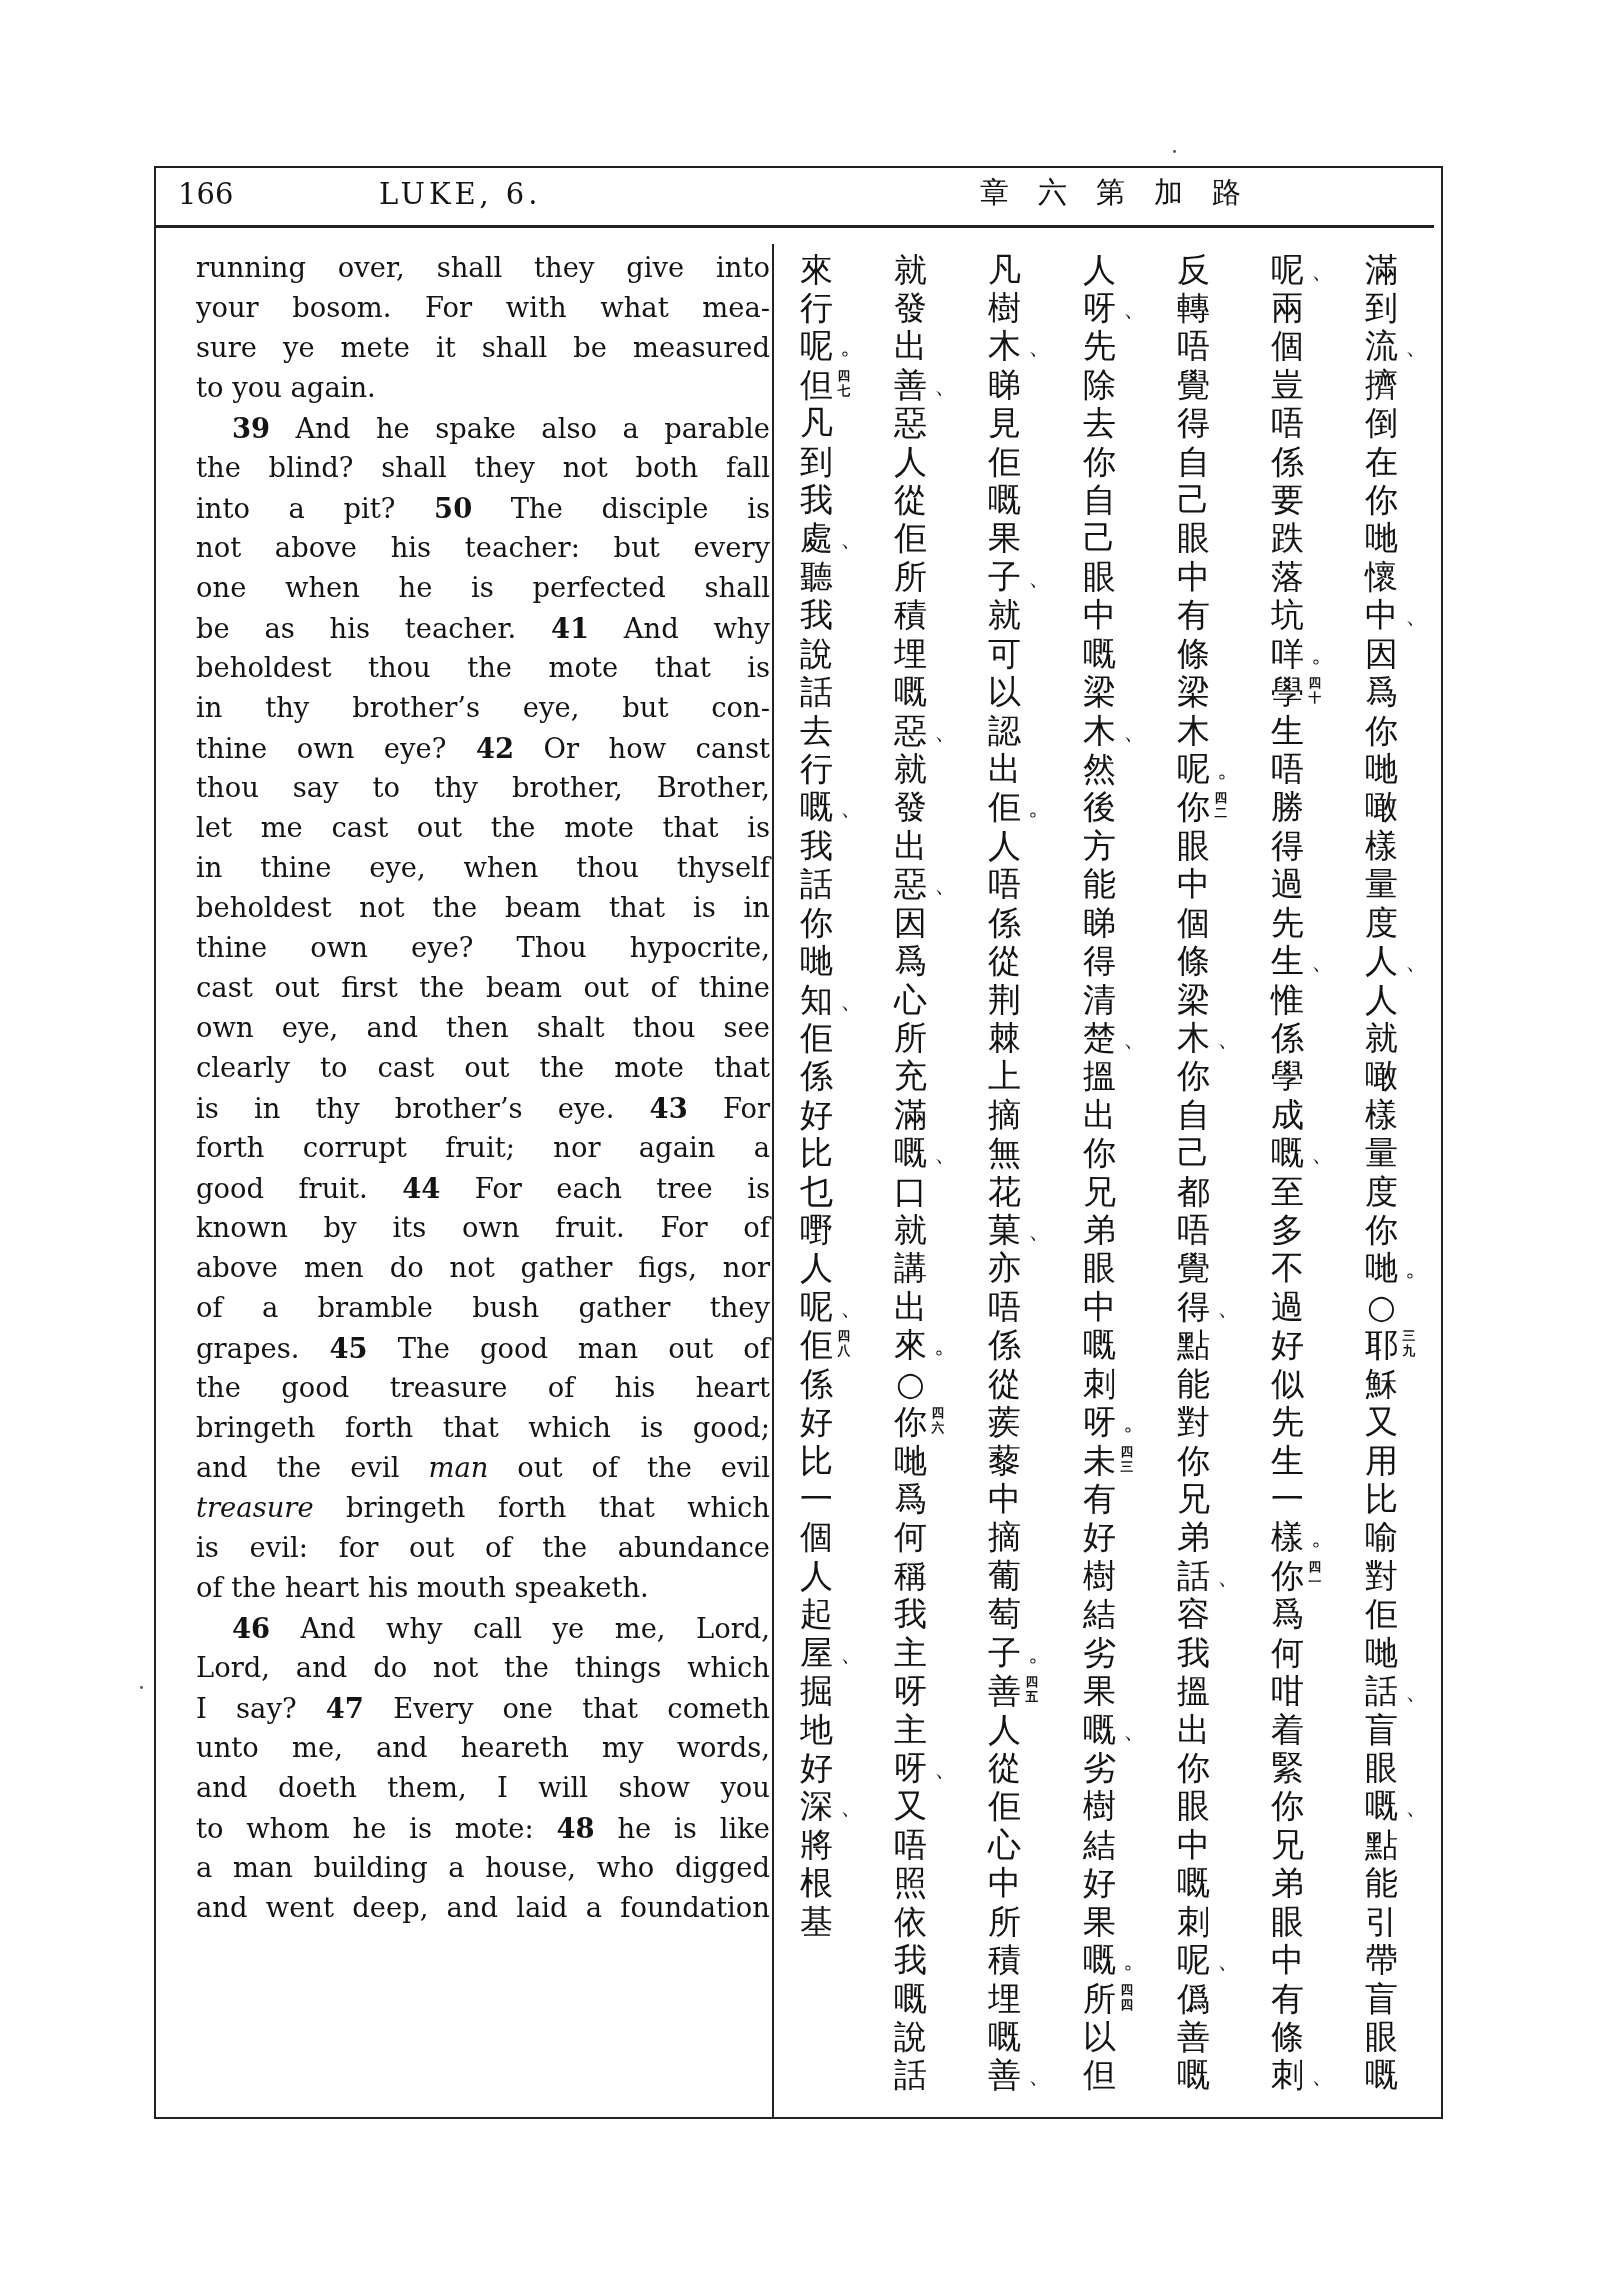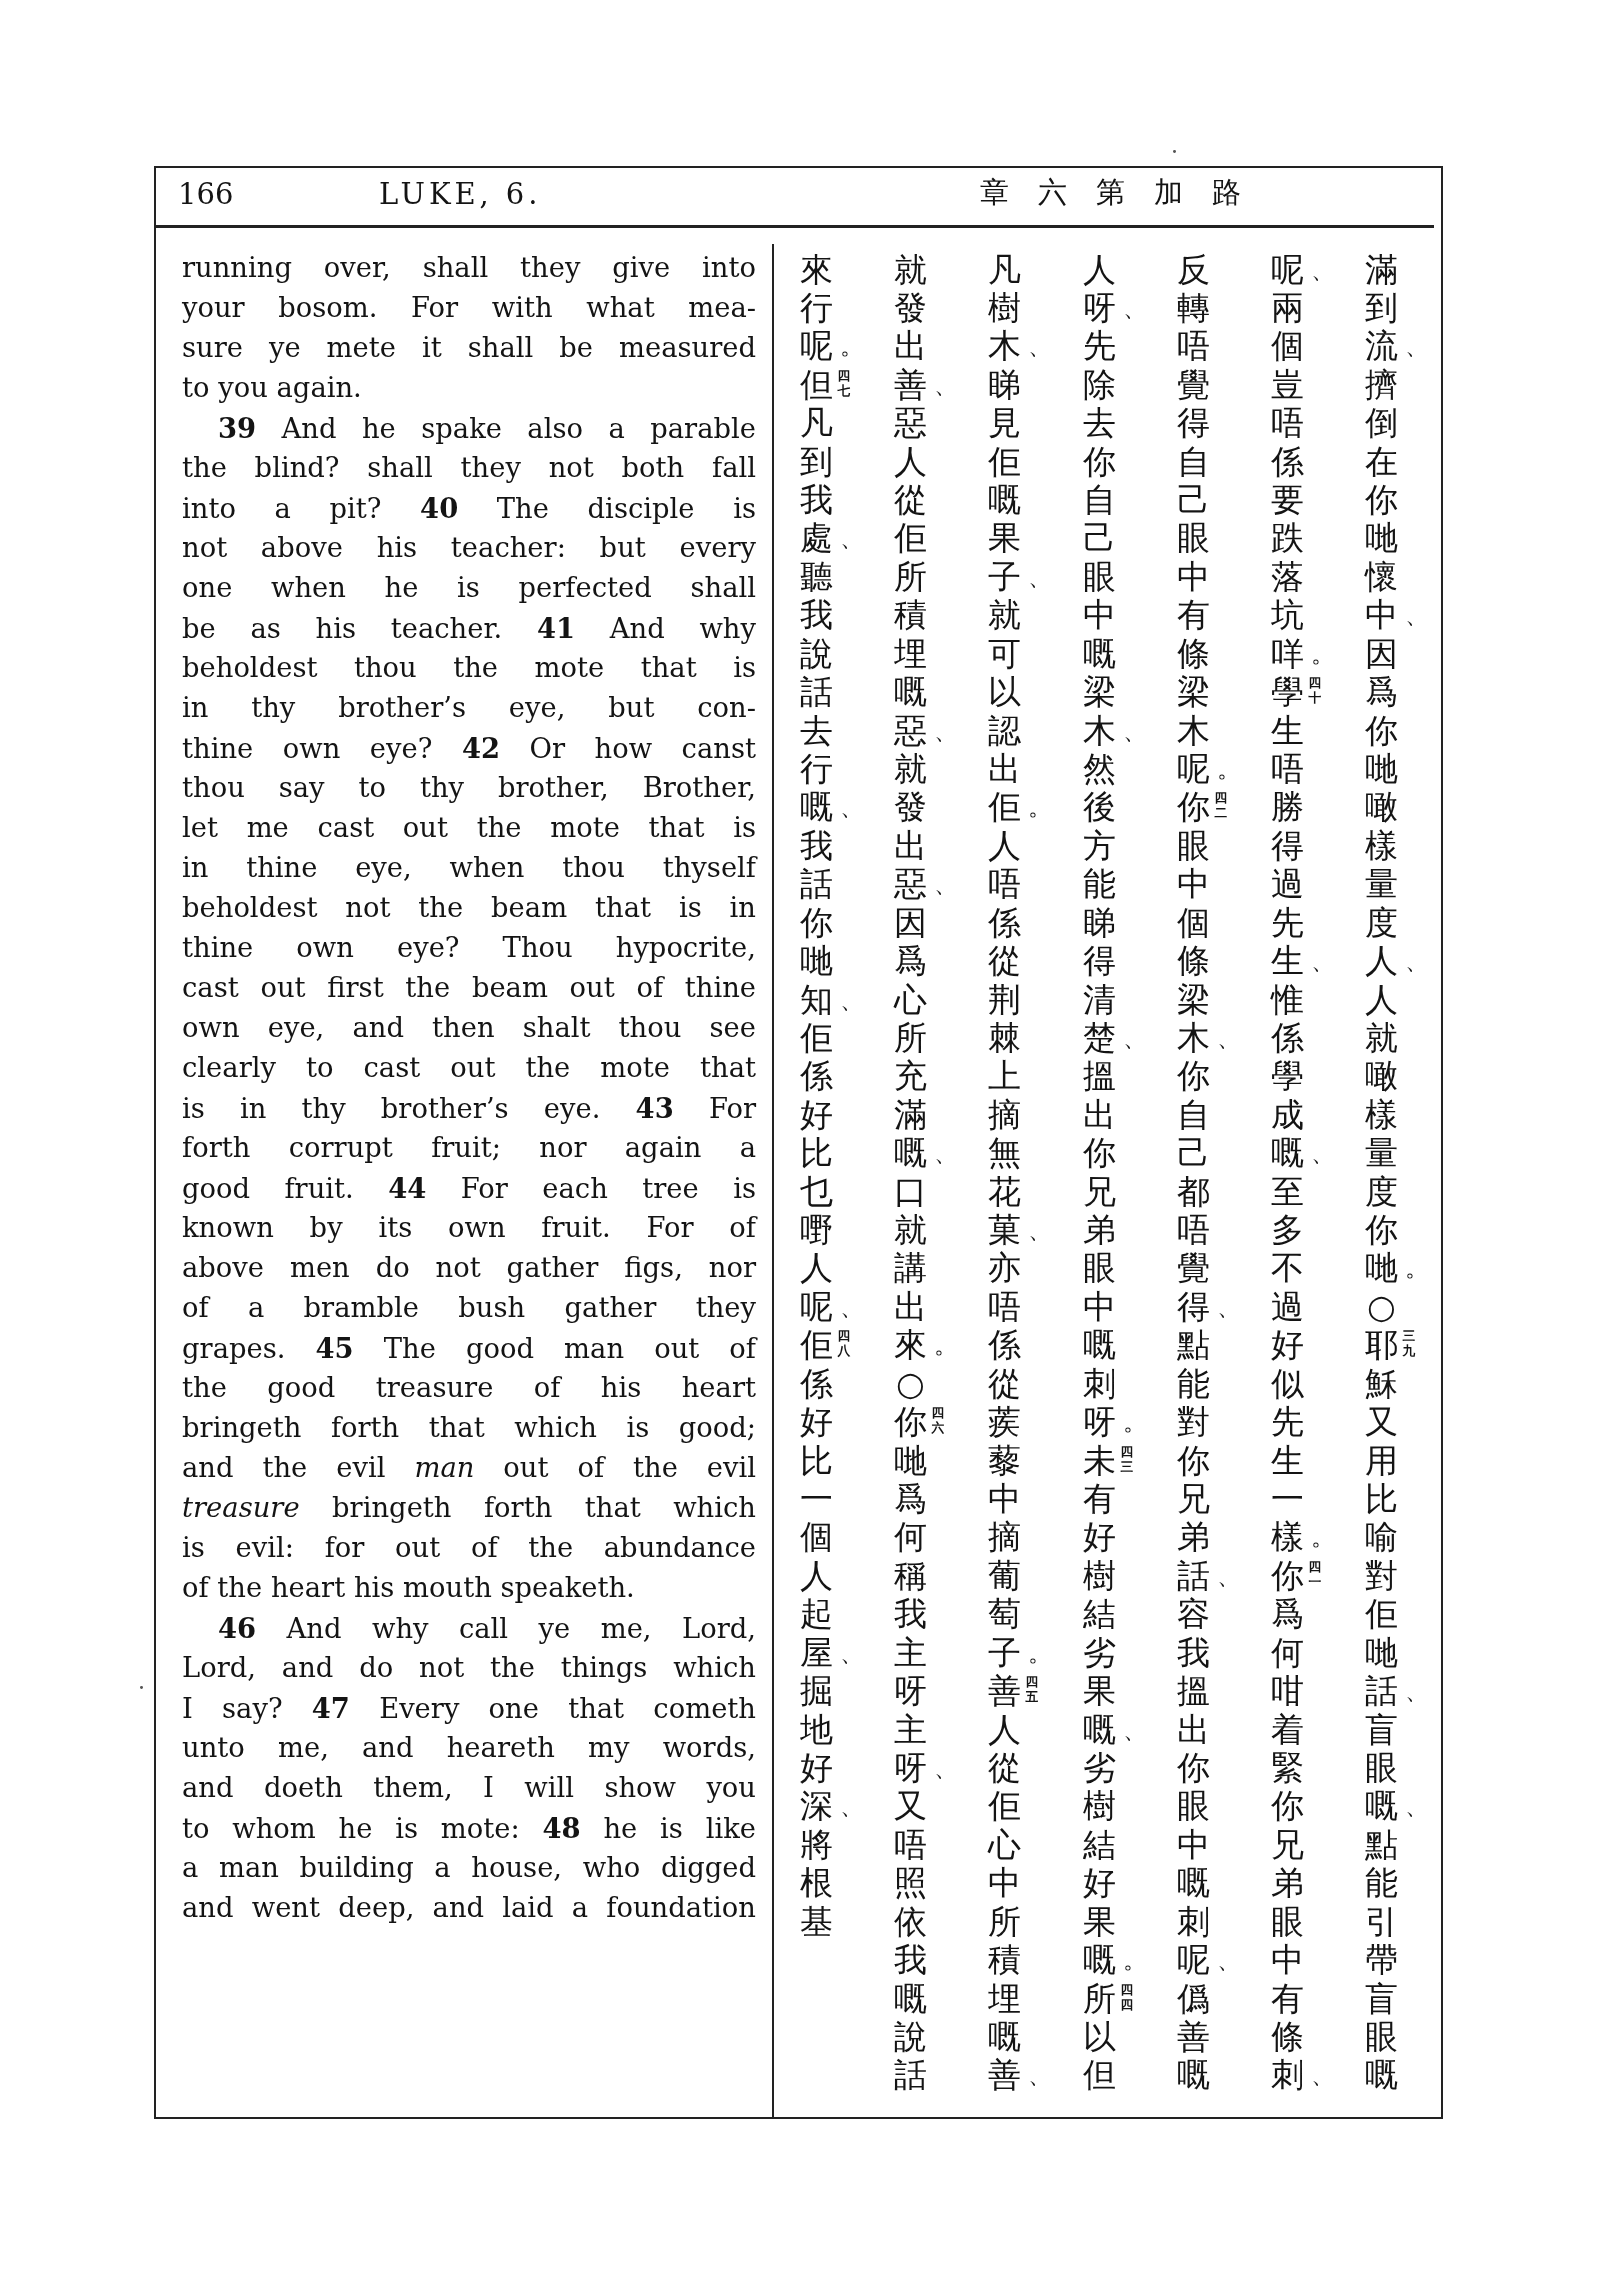--- a/index.html
+++ b/index.html
@@ -11,21 +11,21 @@
     .frame {
       position: absolute; left: 154px; top: 166px; width: 1289px; height: 1953px;
       box-sizing: border-box; border: 2.5px solid #222;
     }
     .header-rule { position: absolute; left: 155px; top: 225px; width: 1279px; height: 2.9px; background: #222; }
     .col-divider { position: absolute; left: 772px; top: 244px; width: 2px; height: 1873px; background: #222; }
     .page-num { position: absolute; left: 178px; top: 177px; font-size: 29px; line-height: 35px; }
     .running-title { position: absolute; left: 379px; top: 177px; font-size: 29px; line-height: 35px; letter-spacing: 3.9px; }
     .zh-title { position: absolute; left: 980px; top: 175px; font-size: 29px; line-height: 35px; letter-spacing: 29px; white-space: nowrap; }
 
-    .en { position: absolute; left: 182px; top: 248px; width: 574px; font-size: 27.4px; line-height: 40px; }
+    .en { position: absolute; left: 196px; top: 248px; width: 574px; font-size: 27.4px; line-height: 40px; }
     .ln { height: 40px; text-align: justify; text-align-last: justify; white-space: normal; }
     .ln.last { text-align-last: left; }
     .ln.indent { text-indent: 36px; }
     .vnum { font-weight: bold; }
     .ital { font-style: italic; }
 
     .zh { position: absolute; left: 0; top: 0; width: 1620px; height: 2293px; }
     .zh-cell { position: absolute; width: 39px; height: 38px; font-size: 33px; line-height: 38px; text-align: center; }
     .zh-cell .punct { position: absolute; left: 43px; top: 7.8px; font-size: 23.5px; line-height: 23.5px; }
     .zh-cell .vmark { position: absolute; left: 40px; top: 2.9px; width: 13.7px; font-size: 12.7px; line-height: 14.7px; font-weight: bold; word-break: break-all; text-align: center; }
@@ -43,21 +43,21 @@
 <div class="running-title">LUKE, 6.</div>
 <div class="zh-title">章六第加路</div>
 
 <div class="en" id="en-text">
     <div class="ln"><span>running over, shall they give into</span></div>
     <div class="ln"><span>your bosom. For with what mea-</span></div>
     <div class="ln"><span>sure ye mete it shall be measured</span></div>
     <div class="ln last"><span>to you again.</span></div>
     <div class="ln indent"><span class="vnum">39</span><span> And he spake also a parable</span></div>
     <div class="ln"><span>the blind? shall they not both fall</span></div>
-    <div class="ln"><span>into a pit? </span><span class="vnum">40</span><span> The disciple is</span></div>
+    <div class="ln"><span>into a pit? </span><span class="vnum">50</span><span> The disciple is</span></div>
     <div class="ln"><span>not above his teacher: but every</span></div>
     <div class="ln"><span>one when he is perfected shall</span></div>
     <div class="ln"><span>be as his teacher. </span><span class="vnum">41</span><span> And why</span></div>
     <div class="ln"><span>beholdest thou the mote that is</span></div>
     <div class="ln"><span>in thy brother’s eye, but con-</span></div>
     <div class="ln"><span>thine own eye? </span><span class="vnum">42</span><span> Or how canst</span></div>
     <div class="ln"><span>thou say to thy brother, Brother,</span></div>
     <div class="ln"><span>let me cast out the mote that is</span></div>
     <div class="ln"><span>in thine eye, when thou thyself</span></div>
     <div class="ln"><span>beholdest not the beam that is in</span></div>

